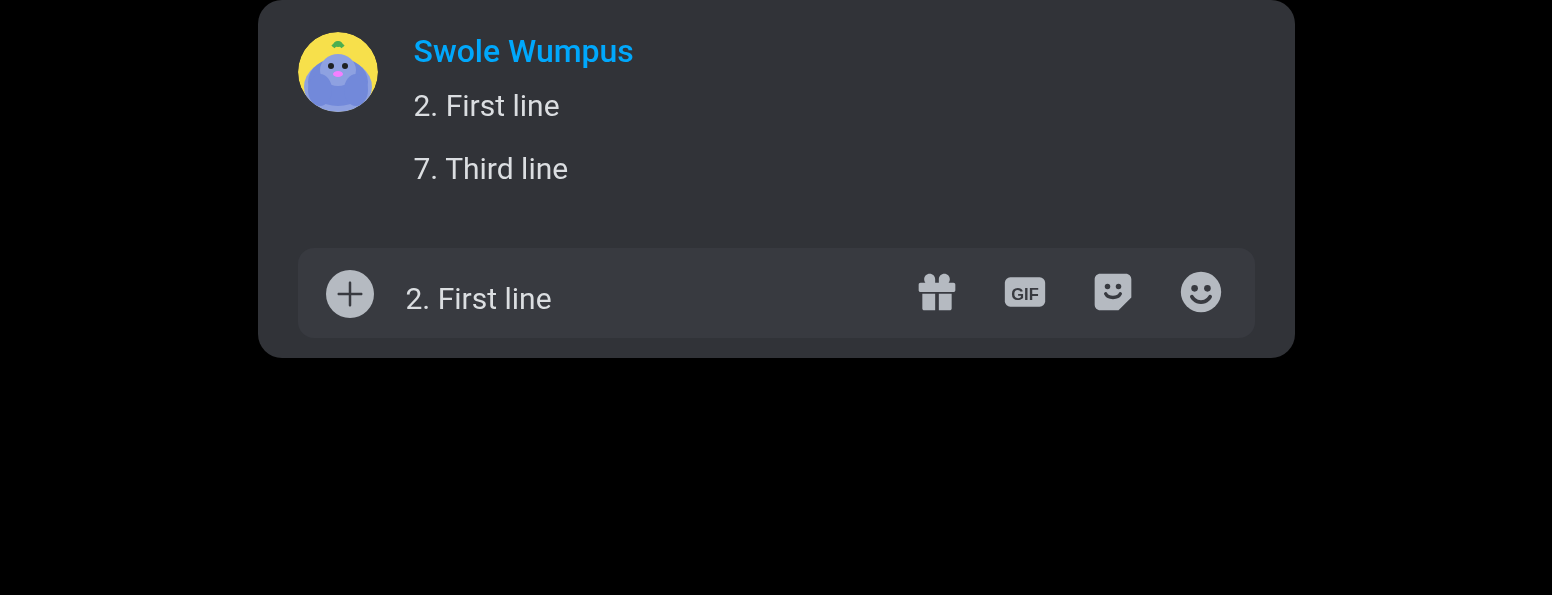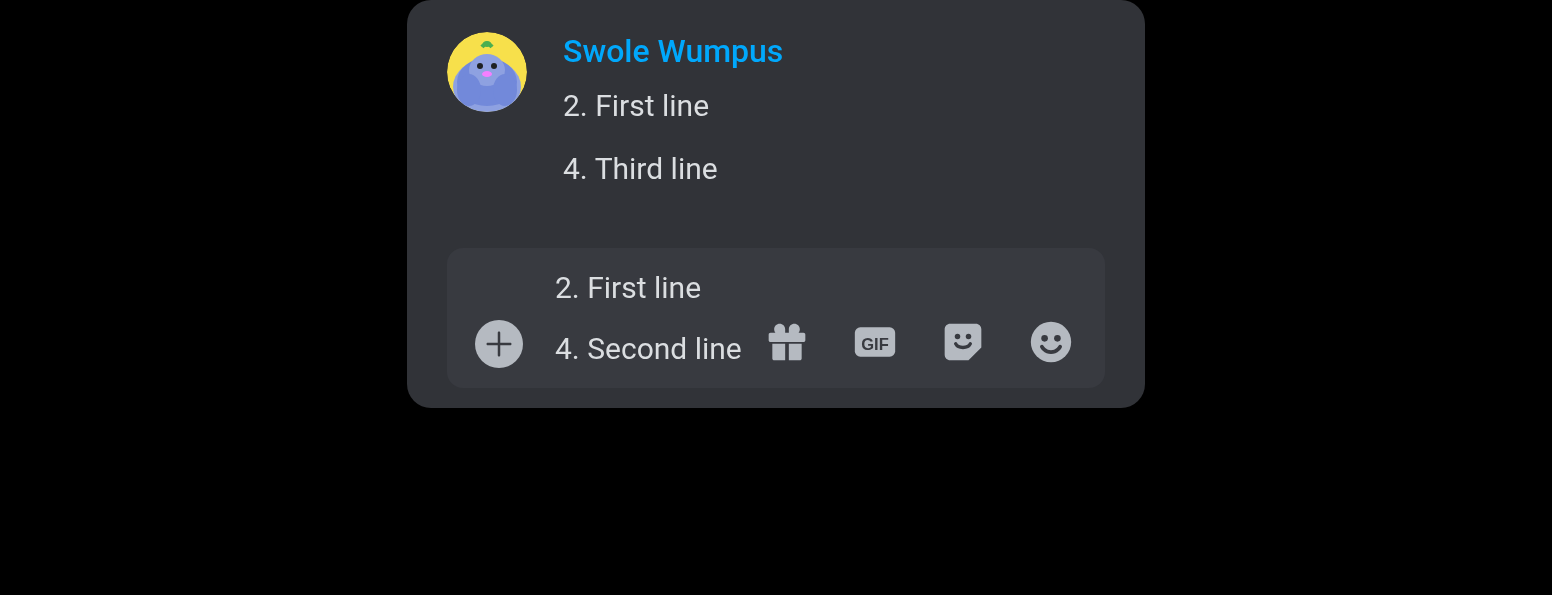--- a/index.html
+++ b/index.html
@@ -12,21 +12,21 @@
       width: 1552px;
       height: 595px;
       font-family: -apple-system, BlinkMacSystemFont, "Segoe UI", Roboto, Helvetica, Arial, sans-serif;
       display: flex;
       justify-content: center;
       align-items: flex-start;
     }
     .chat-panel {
       background: #313338;
       border-radius: 24px;
-      width: 738px;
+      width: 1037px;
       margin-top: 0;
       padding: 32px 0 20px 0;
       position: relative;
     }
     .message {
       display: flex;
       padding: 0 40px;
     }
     .avatar {
       width: 80px;
@@ -122,33 +122,32 @@
         <ellipse cx="40" cy="42" rx="5" ry="3" fill="#F47FFF"></ellipse>
         <path d="M 35 15 Q 40 8 45 15" stroke="#4CAF50" stroke-width="4" fill="none"></path>
         <ellipse cx="40" cy="12" rx="4" ry="3" fill="#4CAF50"></ellipse>
         <ellipse cx="22" cy="58" rx="12" ry="16" fill="#7289DA"></ellipse>
         <ellipse cx="58" cy="58" rx="12" ry="16" fill="#7289DA"></ellipse>
       </svg>
     </div>
     <div class="message-content">
       <div class="username">Swole Wumpus</div>
       <div class="message-line">2. First line</div>
-      <div class="message-line">4. Third line</div>
+      <div class="message-line">7. Third line</div>
     </div>
   </div>
 
   <div class="input-area">
     <div class="plus-button">
       <svg viewBox="0 0 24 24" width="30" height="30" fill="#383A40">
         <path d="M12 2C12.55 2 13 2.45 13 3V11H21C21.55 11 22 11.45 22 12C22 12.55 21.55 13 21 13H13V21C13 21.55 12.55 22 12 22C11.45 22 11 21.55 11 21V13H3C2.45 13 2 12.55 2 12C2 11.45 2.45 11 3 11H11V3C11 2.45 11.45 2 12 2Z"></path>
       </svg>
     </div>
     <div class="input-text">
       <div class="input-line">2. First line</div>
-      <div class="input-line">4. Second line</div>
     </div>
     <div class="input-icons">
       <div class="icon">
         <svg viewBox="0 0 24 24" width="44" height="44" fill="#B5BAC1">
           <path d="M4 13H11V22H5C4.45 22 4 21.55 4 21V13ZM13 13H20V21C20 21.55 19.55 22 19 22H13V13ZM2 8C2 7.45 2.45 7 3 7H21C21.55 7 22 7.45 22 8V11C22 11.55 21.55 12 21 12H3C2.45 12 2 11.55 2 11V8ZM8 2C6.34 2 5 3.34 5 5C5 5.77 5.29 6.47 5.76 7H11V5C11 3.34 9.66 2 8 2ZM16 2C14.34 2 13 3.34 13 5V7H18.24C18.71 6.47 19 5.77 19 5C19 3.34 17.66 2 16 2Z"></path>
         </svg>
       </div>
       <div class="icon">
         <svg viewBox="0 0 24 24" width="44" height="44" fill="#B5BAC1">
           <rect x="1" y="4" width="22" height="16" rx="3" fill="#B5BAC1"></rect>

